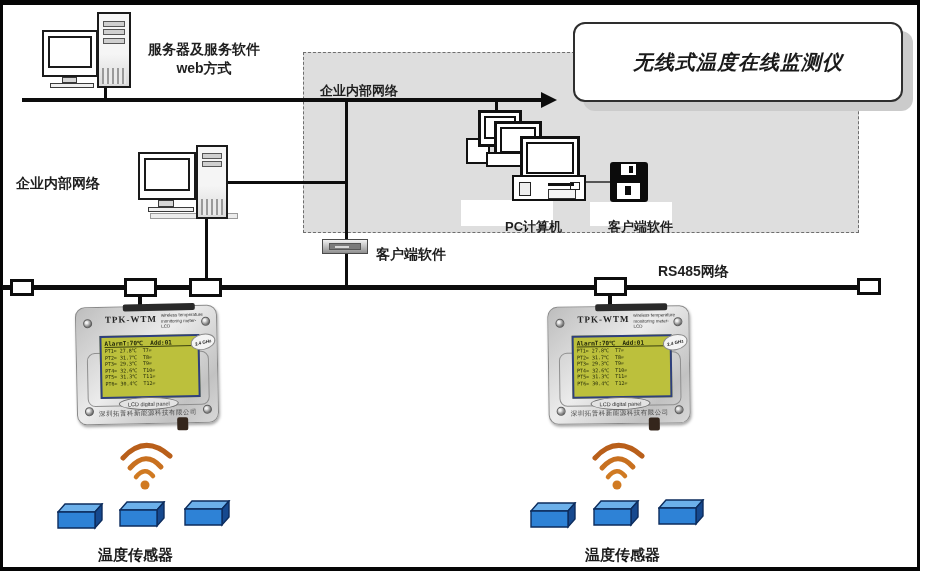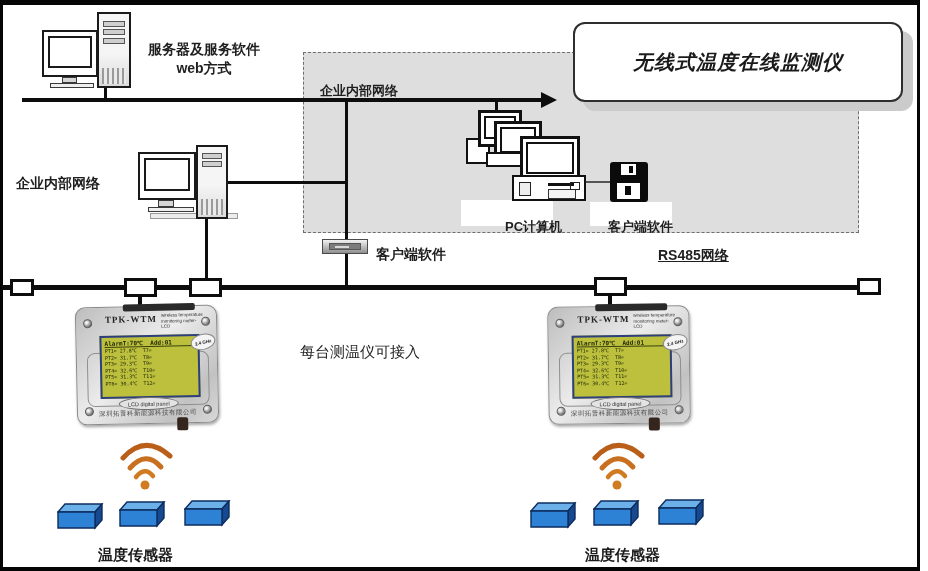--- a/index.html
+++ b/index.html
@@ -168,21 +168,21 @@
   <div class="abs lbl lbl-sm" style="left:505px;top:218px;">PC计算机</div>
   <div class="abs lbl lbl-sm" style="left:608px;top:218px;text-align:center;">客户端软件</div>
 
   <div class="abs conv">
       <span class="inner"></span>
       <span class="sig"></span>
     </div>
   <div class="abs lbl" style="left:376px;top:246px;">客户端软件</div>
 
   <div class="abs ln" style="left:2px;top:285px;width:878px;height:5px;"></div>
-  <div class="abs lbl" style="left:658px;top:247px;text-decoration:underline;">RS485网络</div>
+  <div class="abs lbl" style="left:658px;top:263px;">RS485网络</div>
   <div class="abs node" style="left:10px;top:279px;width:24px;height:17px;"></div>
   <div class="abs node" style="left:124px;top:278px;width:33px;height:19px;"></div>
   <div class="abs node" style="left:189px;top:278px;width:33px;height:19px;"></div>
   <div class="abs node" style="left:594px;top:277px;width:33px;height:19px;"></div>
   <div class="abs node" style="left:857px;top:278px;width:24px;height:17px;"></div>
   <div class="abs ln" style="left:138px;top:296px;width:4px;height:12px;"></div>
   <div class="abs ln" style="left:608px;top:295px;width:4px;height:13px;"></div>
 
   <div class="abs dev" style="left:76px;top:306px;transform:rotate(-1.2deg);">
     <div class="body"></div>
@@ -228,21 +228,20 @@
       <div class="row">PT5= 31.3℃  T11=</div>
       <div class="row">PT6= 30.4℃  T12=</div>
     </div>
     <div class="badge">2.4 GHz</div>
     <div class="ovalpanel">LCD digital panel</div>
     <div class="company">深圳拓普科新能源科技有限公司</div>
     <div class="antenna"></div>
   </div>
 
   <div class="abs note" style="left:300px;top:341px;">
-    <div>每台测温仪可接入</div>
   </div>
 
   <svg class="abs wifi" style="left:110px;top:438px;" width="70" height="54" viewBox="0 0 70 54">
     <path d="M13 20 Q35 -4 60 18" fill="none" stroke="#b95f1a" stroke-width="5" stroke-linecap="round"></path>
     <path d="M20 30 Q36 12 51 29" fill="none" stroke="#c8701f" stroke-width="5" stroke-linecap="round"></path>
     <path d="M26 39 Q35 28 43 38" fill="none" stroke="#d07a22" stroke-width="4.5" stroke-linecap="round"></path>
     <circle cx="35" cy="47" r="4.5" fill="#d07a22"></circle>
   </svg>
   <svg class="abs wifi" style="left:582px;top:438px;" width="70" height="54" viewBox="0 0 70 54">
     <path d="M13 20 Q35 -4 60 18" fill="none" stroke="#b95f1a" stroke-width="5" stroke-linecap="round"></path>

